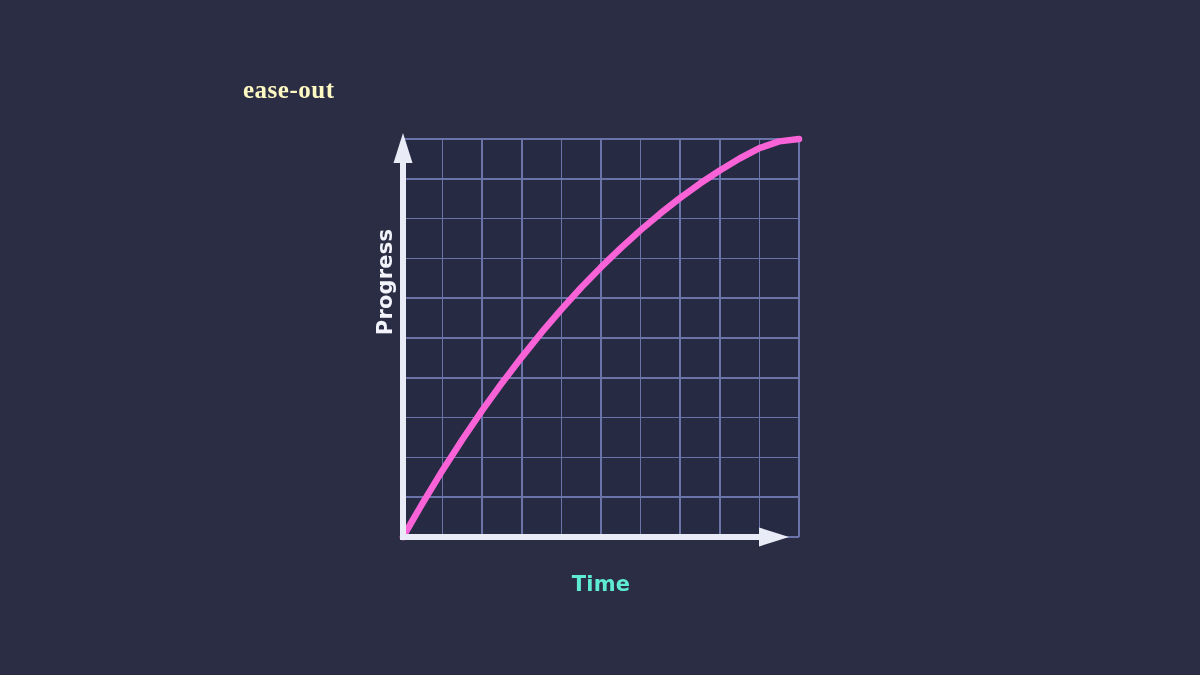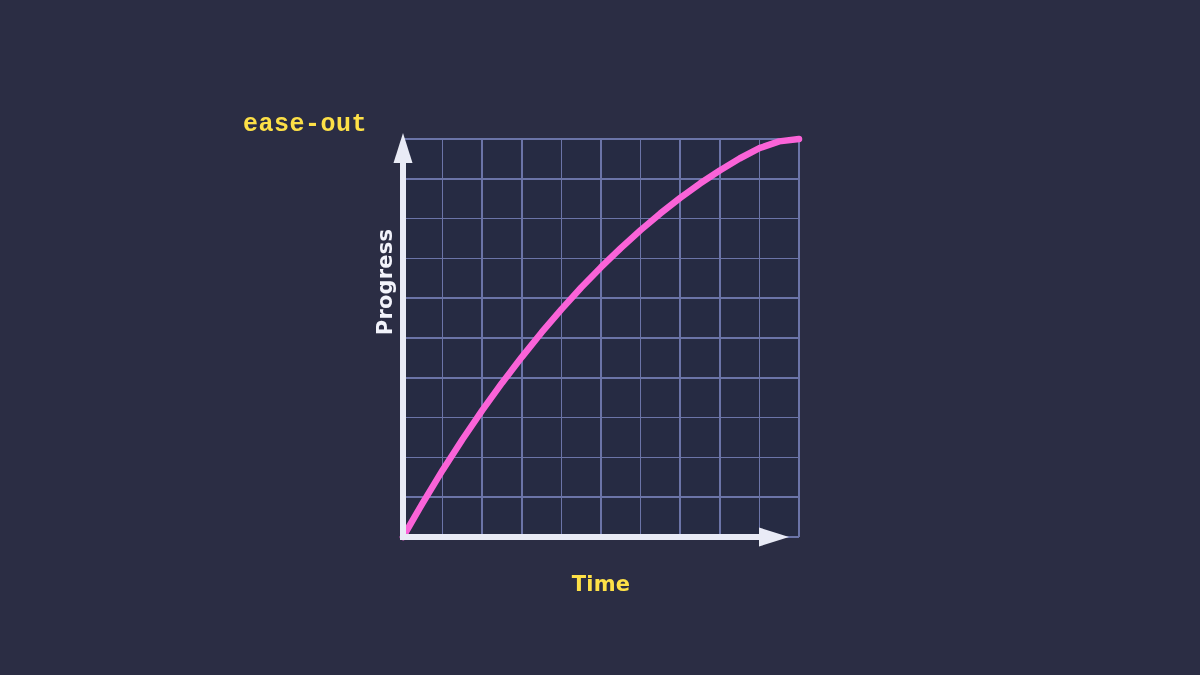--- a/index.html
+++ b/index.html
@@ -15,27 +15,26 @@
   }
   #stage {
     position: relative;
     width: 1200px;
     height: 675px;
   }
   #title {
     position: absolute;
     left: 243px;
     top: 76px;
-    font-family: Liberation Mono, monospace;
+    font-family: Liberation Serif, serif;
     font-size: 25px;
     font-weight: 700;
     letter-spacing: 0.5px;
-    color: #fde047;
+    color: #fef9c3;
     white-space: nowrap;
-    margin-top: 34px;
   }
   #chart-svg {
     position: absolute;
     left: 0;
     top: 0;
   }
   #ylabel {
     position: absolute;
     left: 325px;
     top: 270px;
@@ -52,21 +51,21 @@
   }
   #xlabel {
     position: absolute;
     left: 501px;
     top: 572px;
     width: 200px;
     text-align: center;
     font-family: "DejaVu Sans", sans-serif;
     font-size: 21px;
     font-weight: 700;
-    color: #fde047;
+    color: #5eead4;
     letter-spacing: 0.2px;
     white-space: nowrap;
   }
 </style>
 </head>
 <body>
 
 <div id="stage">
 
   <div id="title">ease-out</div>

